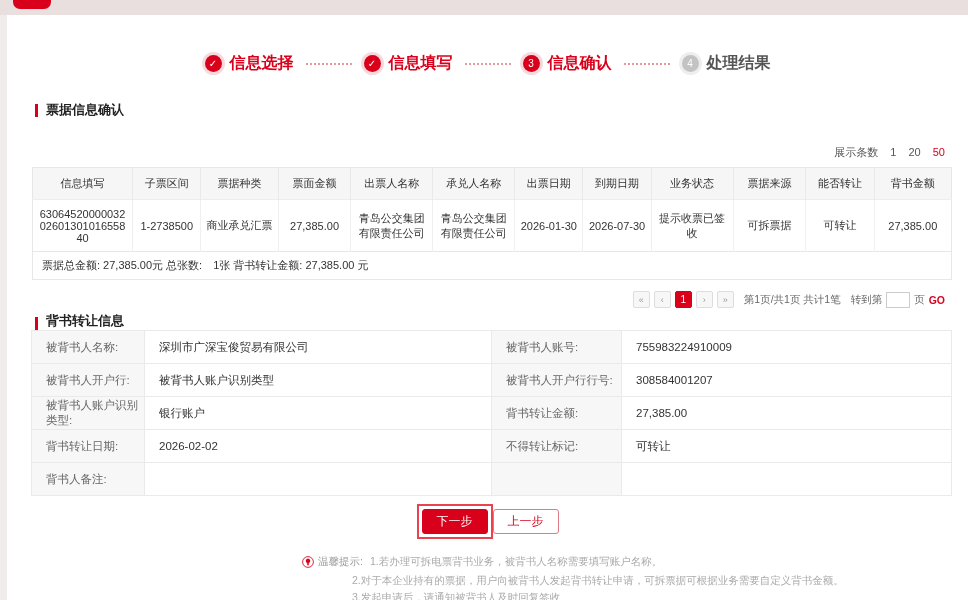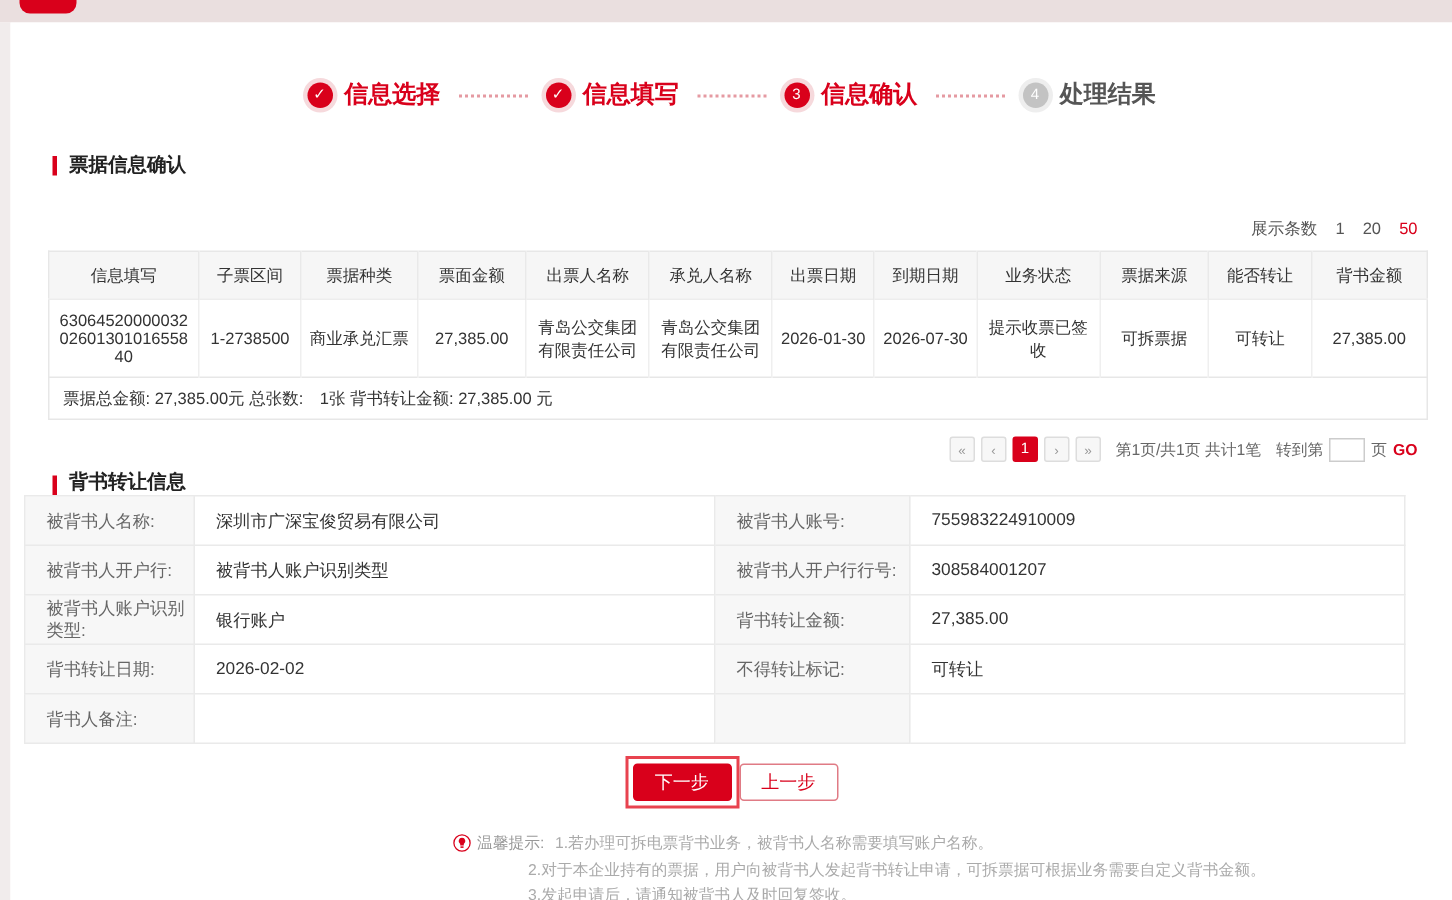--- a/index.html
+++ b/index.html
@@ -53,21 +53,21 @@
   .pg-btn { width:17px; height:17px; border:1px solid #ddd; background:#f7f7f7; color:#999;
     display:flex; align-items:center; justify-content:center; margin-left:4px; font-size:9px;
     border-radius:2px; cursor:pointer; }
   .pg-btn.current { background:#d9001b; border-color:#d9001b; color:#fff; font-size:10px; }
   .pg-info { margin-left:10px; }
   .pg-goto { margin-left:10px; }
   .pg-input { width:24px; height:16px; border:1px solid #ccc; margin:0 4px; vertical-align:middle; }
   .pg-go { color:#d9001b; font-weight:bold; margin-left:4px; cursor:pointer; }
 
   
-  .form-table { position:absolute; left:9px; top:315px; width:920px; font-size:11.5px;
+  .form-table { position:absolute; left:24px; top:315px; width:920px; font-size:11.5px;
     border:1px solid #e7e7e7; }
   .form-table td { height:33px; border:1px solid #eaeaea; padding-left:14px; color:#333; }
   .form-table td.lbl { background:#f7f7f7; color:#666; }
 
   
   .btn-row { position:absolute; left:0; top:489px; width:961px; display:flex;
     justify-content:center; align-items:center; }
   .next-wrap { border:2px solid #e8434f; padding:3px; }
   .btn { width:66px; height:25px; font-size:12px; border-radius:3px; display:flex;
     align-items:center; justify-content:center; cursor:pointer; }

